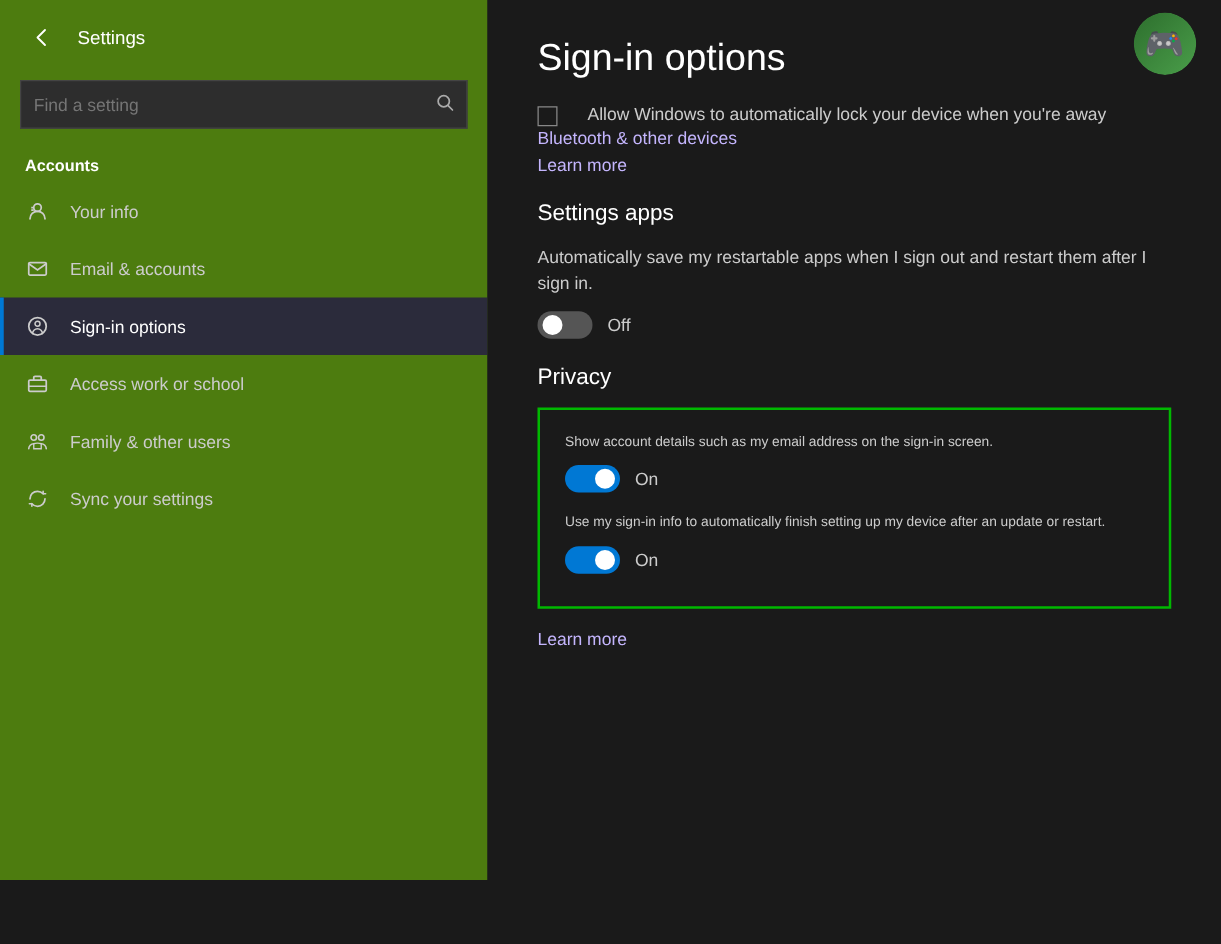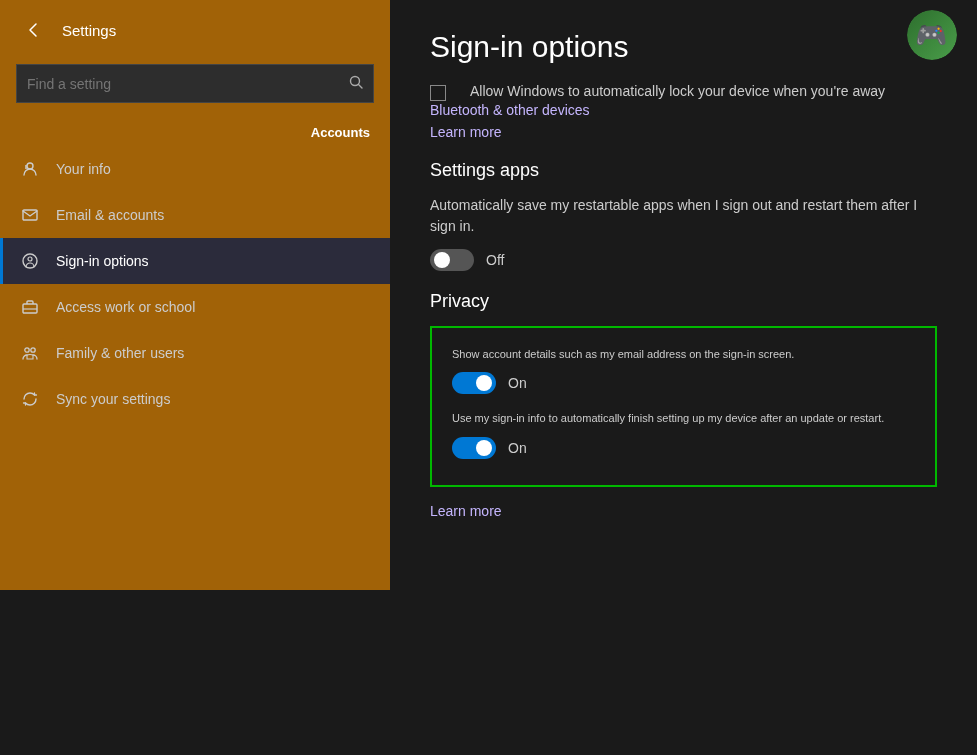--- a/index.html
+++ b/index.html
@@ -9,22 +9,22 @@
       background: #1a1a1a;
       font-family: 'Segoe UI', sans-serif;
       color: #ffffff;
       display: flex;
       overflow: hidden;
     }
 
     
     .sidebar {
       width: 390px;
-      height: 590px;
-      background: #a16207;
+      height: 704px;
+      background: #4d7c0f;
       display: flex;
       flex-direction: column;
       flex-shrink: 0;
     }
 
     .sidebar-top {
       display: flex;
       align-items: center;
       padding: 16px 20px;
       gap: 14px;
@@ -71,21 +71,20 @@
       font-size: 13px;
     }
 
     .section-label {
       font-size: 12px;
       font-weight: 700;
       color: #ffffff;
       padding: 10px 20px 6px 20px;
       text-transform: none;
       font-size: 13px;
-      text-align: right;
     }
 
     .nav-item {
       display: flex;
       align-items: center;
       padding: 13px 20px;
       gap: 16px;
       cursor: pointer;
       color: #cccccc;
       font-size: 14px;

